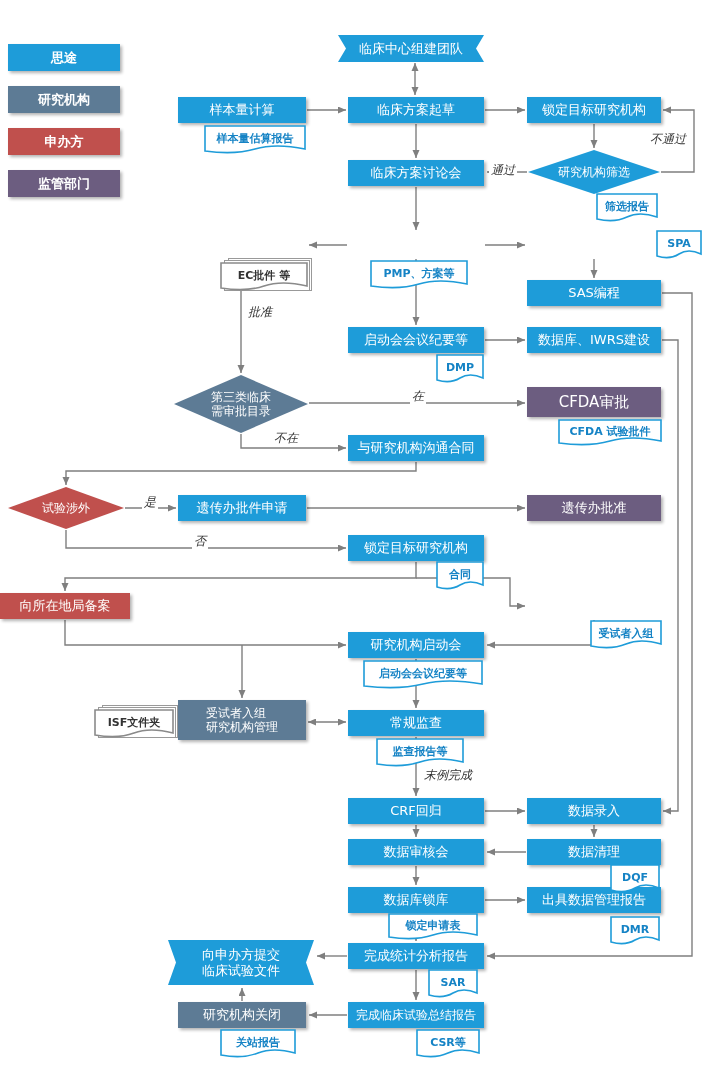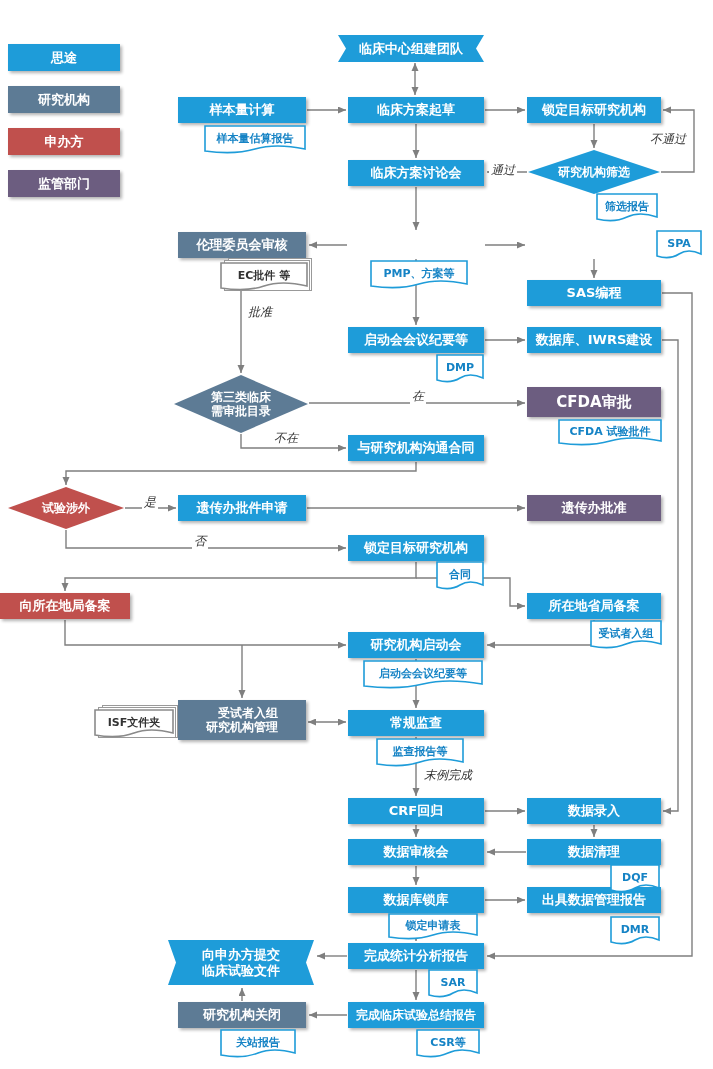--- a/index.html
+++ b/index.html
@@ -1,20 +1,20 @@
 <!DOCTYPE html>
 <html><head>
 <meta charset="utf-8">
 <style>
   html,body{margin:0;padding:0;background:#fff;}
   body{font-family:"DejaVu Sans","Liberation Sans",sans-serif;}
   #canvas{position:relative;width:713px;height:1069px;background:#fff;overflow:hidden;}
   #wires{position:absolute;left:0;top:0;z-index:1;}
   .node{position:absolute;z-index:2;display:flex;align-items:center;justify-content:center;
-        color:#fff;font-weight:bold;font-size:13px;text-align:right;line-height:1.2;
+        color:#fff;font-weight:normal;font-size:13px;text-align:left;line-height:1.2;
         white-space:pre-line;box-shadow:2px 2px 3px rgba(0,0,0,.3);}
   .sm{font-size:12px;}
   .big{font-size:15px;}
   .blue{background:#1e9cd9;}
   .slate{background:#5d7b95;}
   .red{background:#c0504d;}
   .purple{background:#6c5d80;}
   .diamond{clip-path:polygon(50% 0,100% 50%,50% 100%,0 50%);box-shadow:none;
            filter:drop-shadow(2px 2px 2px rgba(0,0,0,.3));font-size:12px;}
   .ribbon{clip-path:polygon(0 0,100% 0,calc(100% - 8px) 50%,100% 100%,0 100%,8px 50%);
@@ -100,34 +100,32 @@
   <div class="legend-item slate" style="top:86px">研究机构</div>
   <div class="legend-item red" style="top:128px">申办方</div>
   <div class="legend-item purple" style="top:170px">监管部门</div>
 
   <div class="node blue ribbon" style="left:338px;top:35px;width:146px;height:27px">临床中心组建团队</div>
   <div class="node blue" style="left:178px;top:97px;width:128px;height:26px">样本量计算</div>
   <div class="node blue" style="left:348px;top:97px;width:136px;height:26px">临床方案起草</div>
   <div class="node blue" style="left:527px;top:97px;width:134px;height:26px">锁定目标研究机构</div>
   <div class="node blue diamond" style="left:528px;top:150px;width:132px;height:44px">研究机构筛选</div>
   <div class="node blue" style="left:348px;top:160px;width:136px;height:26px">临床方案讨论会</div>
-  <div class="node slate" style="left:178px;top:232px;width:128px;height:26px">伦理委员会审核</div>
   <div class="node blue" style="left:527px;top:280px;width:134px;height:26px">SAS编程</div>
   <div class="node blue" style="left:348px;top:327px;width:136px;height:26px">启动会会议纪要等</div>
   <div class="node blue" style="left:527px;top:327px;width:134px;height:26px">数据库、IWRS建设</div>
   <div class="node slate diamond" style="left:174px;top:375px;width:134px;height:58px">第三类临床
 需审批目录</div>
   <div class="node purple big" style="left:527px;top:387px;width:134px;height:30px">CFDA审批</div>
   <div class="node blue" style="left:348px;top:435px;width:136px;height:26px">与研究机构沟通合同</div>
   <div class="node red diamond" style="left:8px;top:487px;width:116px;height:42px">试验涉外</div>
   <div class="node blue" style="left:178px;top:495px;width:128px;height:26px">遗传办批件申请</div>
   <div class="node purple" style="left:527px;top:495px;width:134px;height:26px">遗传办批准</div>
   <div class="node blue" style="left:348px;top:535px;width:136px;height:26px">锁定目标研究机构</div>
   <div class="node red" style="left:0px;top:593px;width:130px;height:26px">向所在地局备案</div>
-  <div class="node blue" style="left:527px;top:593px;width:134px;height:26px">所在地省局备案</div>
   <div class="node blue" style="left:348px;top:632px;width:136px;height:26px">研究机构启动会</div>
   <div class="node slate sm" style="left:178px;top:700px;width:128px;height:40px">受试者入组
 研究机构管理</div>
   <div class="node blue" style="left:348px;top:710px;width:136px;height:26px">常规监查</div>
   <div class="node blue" style="left:348px;top:798px;width:136px;height:26px">CRF回归</div>
   <div class="node blue" style="left:527px;top:798px;width:134px;height:26px">数据录入</div>
   <div class="node blue" style="left:348px;top:839px;width:136px;height:26px">数据审核会</div>
   <div class="node blue" style="left:527px;top:839px;width:134px;height:26px">数据清理</div>
   <div class="node blue" style="left:348px;top:887px;width:136px;height:26px">数据库锁库</div>
   <div class="node blue" style="left:527px;top:887px;width:134px;height:26px">出具数据管理报告</div>

